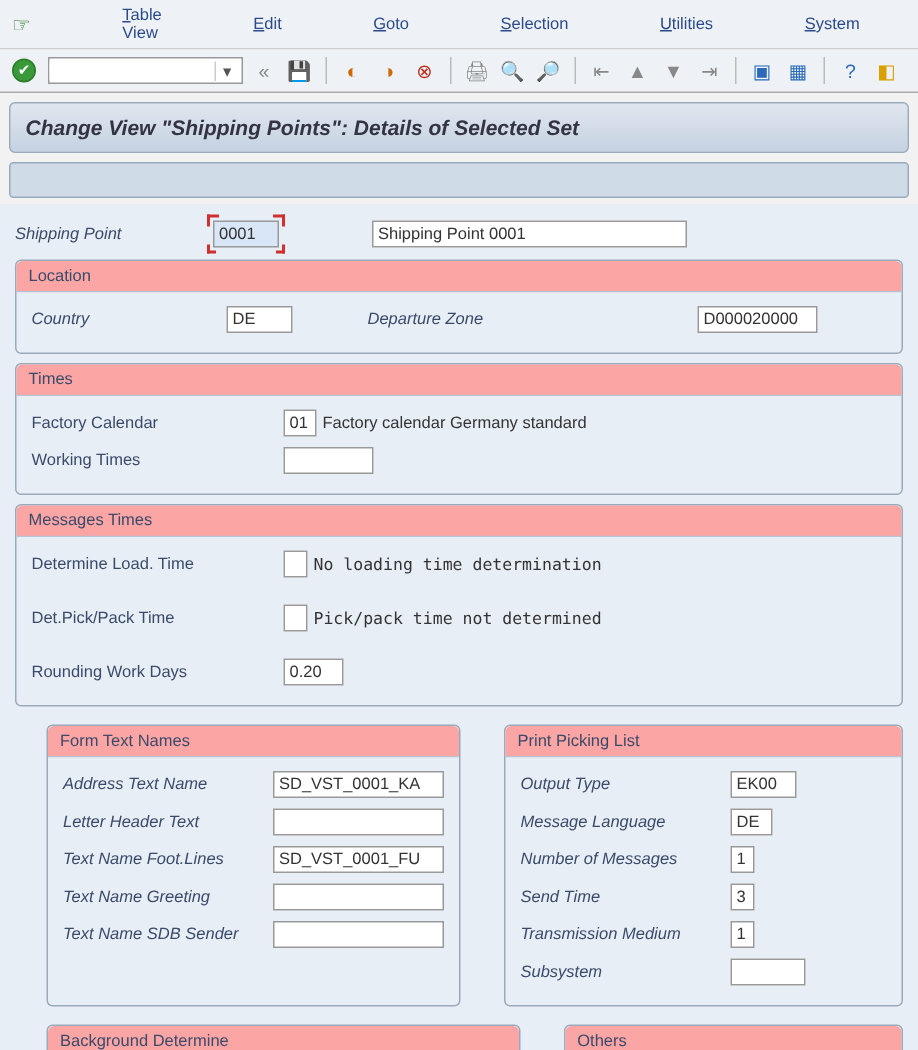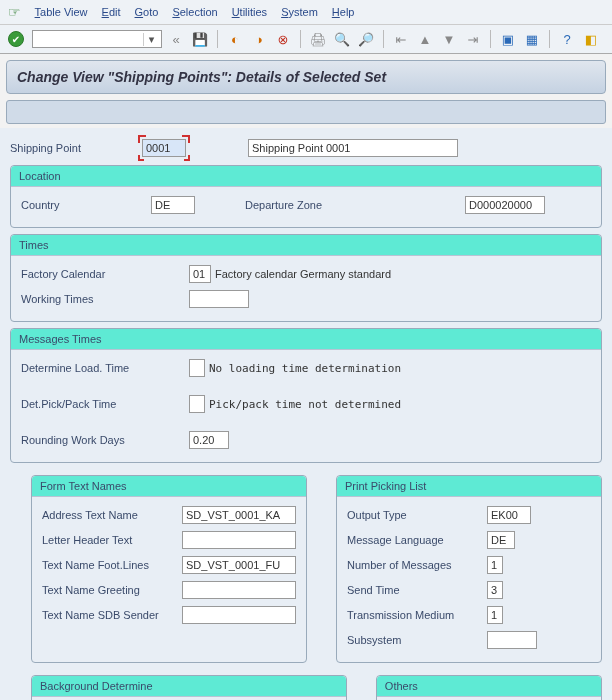--- a/index.html
+++ b/index.html
@@ -15,21 +15,21 @@
   }
   .menubar {
     display: flex;
     align-items: center;
     background: #eef2f6;
     padding: 4px 8px;
     border-bottom: 1px solid #ccc;
     gap: 14px;
   }
   .menubar .doc-icon { color: #2a7a2a; font-size: 14px; }
-  .menubar .menu-item { color: #2a4a8a; cursor: default; }
+  .menubar .menu-item { color: #2a4a8a; cursor: default; margin-left: 47px; }
   .menubar .menu-item span { text-decoration: underline; }
   .toolbar {
     display: flex;
     align-items: center;
     background: #eef2f6;
     padding: 4px 8px;
     border-bottom: 1px solid #aaa;
     gap: 4px;
   }
   .tick-icon {
@@ -58,21 +58,21 @@
     background:linear-gradient(#e0e6ee,#c5d2e2);
     border:1px solid #9ab;border-radius:4px;
     font-size:14px;font-style:italic;font-weight:bold;color:#334;
   }
   .sub-toolbar {
     margin:0 6px 4px 6px;height:24px;
     background:#d0dbe8;border:1px solid #9ab;border-radius:3px;
   }
   .content { padding:6px 10px; background:#e8eef5;}
   .row { display:flex;align-items:center;margin:3px 0;min-height:22px;}
-  .lbl { width:130px;color:#3a4a6a;}
+  .lbl { width:130px;color:#3a4a6a;font-style:italic;}
   .lbl-w { width:168px;color:#3a4a6a;}
   input.fld {
     background:#fff;border:1px solid #999;height:18px;
     font-size:11px;padding:1px 3px;color:#333;
   }
   .fld-sm{width:44px;}
   .fld-mid{width:60px;}
   .fld-lg{width:114px;}
   .fld-xlg{width:210px;}
   .fld-box{width:16px;}
@@ -88,21 +88,21 @@
   .highlight-field::before{top:-2px;left:-2px;border-right:none;border-bottom:none;}
   .highlight-field::after{top:-2px;right:-2px;border-left:none;border-bottom:none;}
   .highlight-field>.c1{bottom:-2px;left:-2px;border-right:none;border-top:none;}
   .highlight-field>.c2{bottom:-2px;right:-2px;border-left:none;border-top:none;}
   .panel {
     border:1px solid #9ab;border-radius:4px;background:#e8eef5;
     margin:6px 0;padding:0;
   }
   .panel-title {
     color:#3a4a6a;padding:4px 8px;border-bottom:1px solid #b8c4d4;
-    background:#5eead4;border-top-left-radius:4px;border-top-right-radius:4px;
+    background:#fca5a5;border-top-left-radius:4px;border-top-right-radius:4px;
   }
   .panel-body { padding:4px 10px 8px 10px;}
   .two-col { display:flex;gap:8px;}
   .two-col>.panel { flex:1;margin-left:21px;}
   .two-col .lbl{width:140px;}
   .desc-text{color:#333;margin-left:4px;}
 </style>
 </head>
 <body>
 

